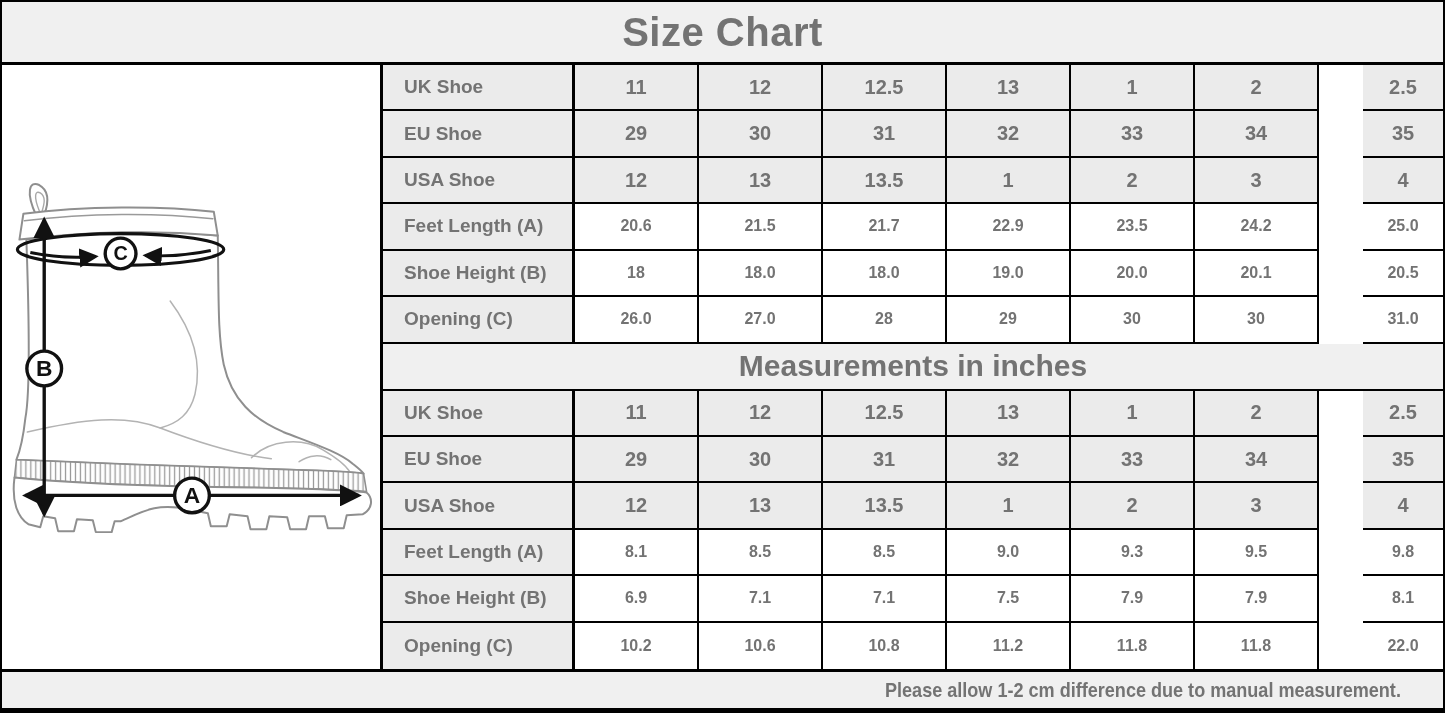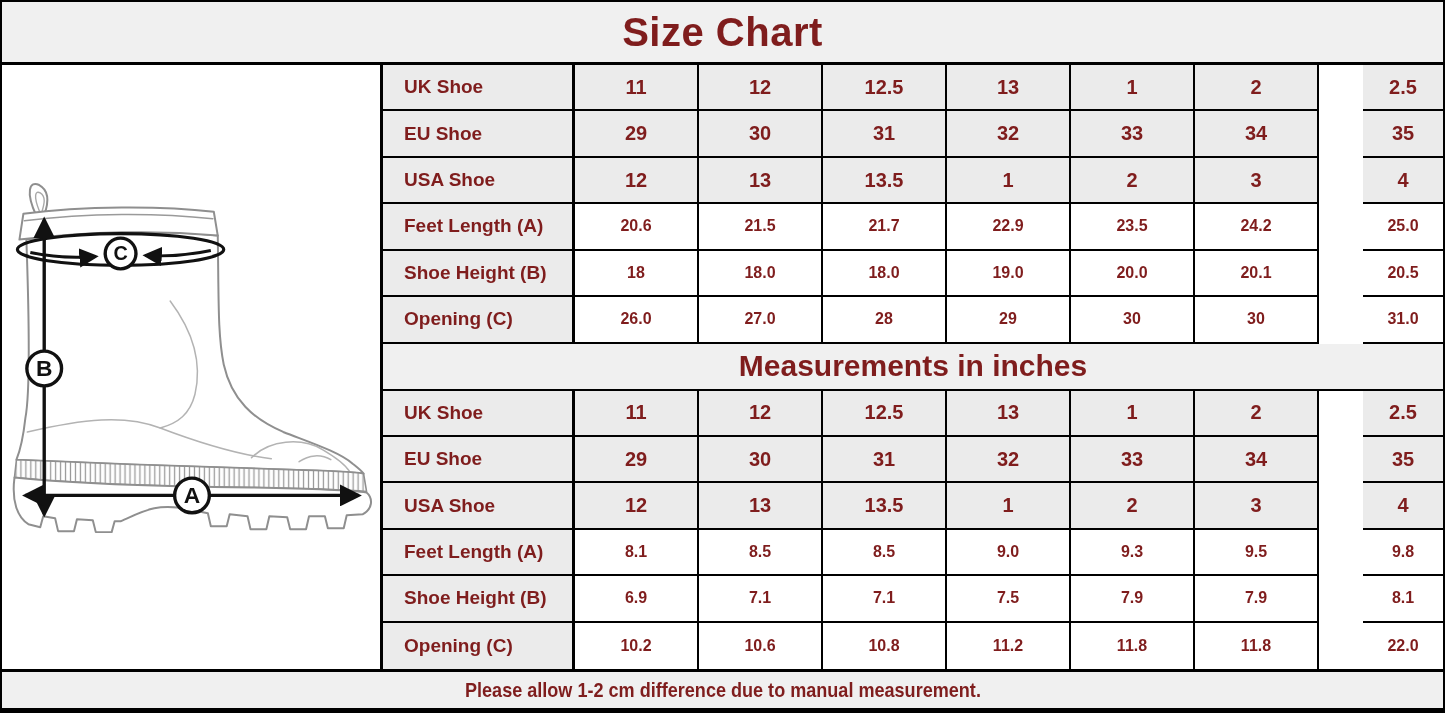--- a/index.html
+++ b/index.html
@@ -1,20 +1,20 @@
 <!DOCTYPE html>
 <html><head>
 <meta charset="utf-8">
 <style>
   html,body{margin:0;padding:0;background:#fff;}
   .page{
     width:1445px;height:713px;box-sizing:border-box;
     border:2px solid #000;border-bottom-width:5px;
     display:flex;flex-direction:column;
-    font-family:"Liberation Sans", sans-serif;color:#7f1d1d;
+    font-family:"Liberation Sans", sans-serif;color:#737373;
     background:#fff;overflow:hidden;
   }
   .title-bar{
     height:60px;flex:0 0 auto;background:#f0f0f0;border-bottom:3px solid #000;
     display:flex;align-items:center;justify-content:center;
   }
   .title-bar h1{margin:0;font-size:40px;font-weight:700;letter-spacing:0.5px;}
   .content{flex:1 1 auto;display:flex;min-height:0;}
   .diagram-panel{width:378px;flex:0 0 auto;background:#fff;position:relative;}
   .diagram-panel svg{display:block;width:100%;height:100%;}
@@ -37,21 +37,21 @@
   .trow:last-child .cell{border-bottom:0;}
   .cell.label{
     justify-content:flex-start;padding-left:21px;font-size:19px;
     background:#ebebeb;border-right-width:3px;
   }
   .cell.val{font-size:20px;}
   .trow.shaded .cell.val{background:#ebebeb;text-align:center;}
   .trow.plain .cell.val{font-size:16px;text-align:center;}
   .footer-bar{
     flex:0 0 36px;background:#f0f0f0;border-top:3px solid #000;
-    display:flex;align-items:center;justify-content:center;
+    display:flex;align-items:center;justify-content:flex-end;
   }
   .footer-bar span{
     font-size:21px;font-weight:700;display:inline-block;
     transform:scaleX(0.86);white-space:nowrap;
   }
 </style>
 </head>
 <body>
 
 <div class="page">

